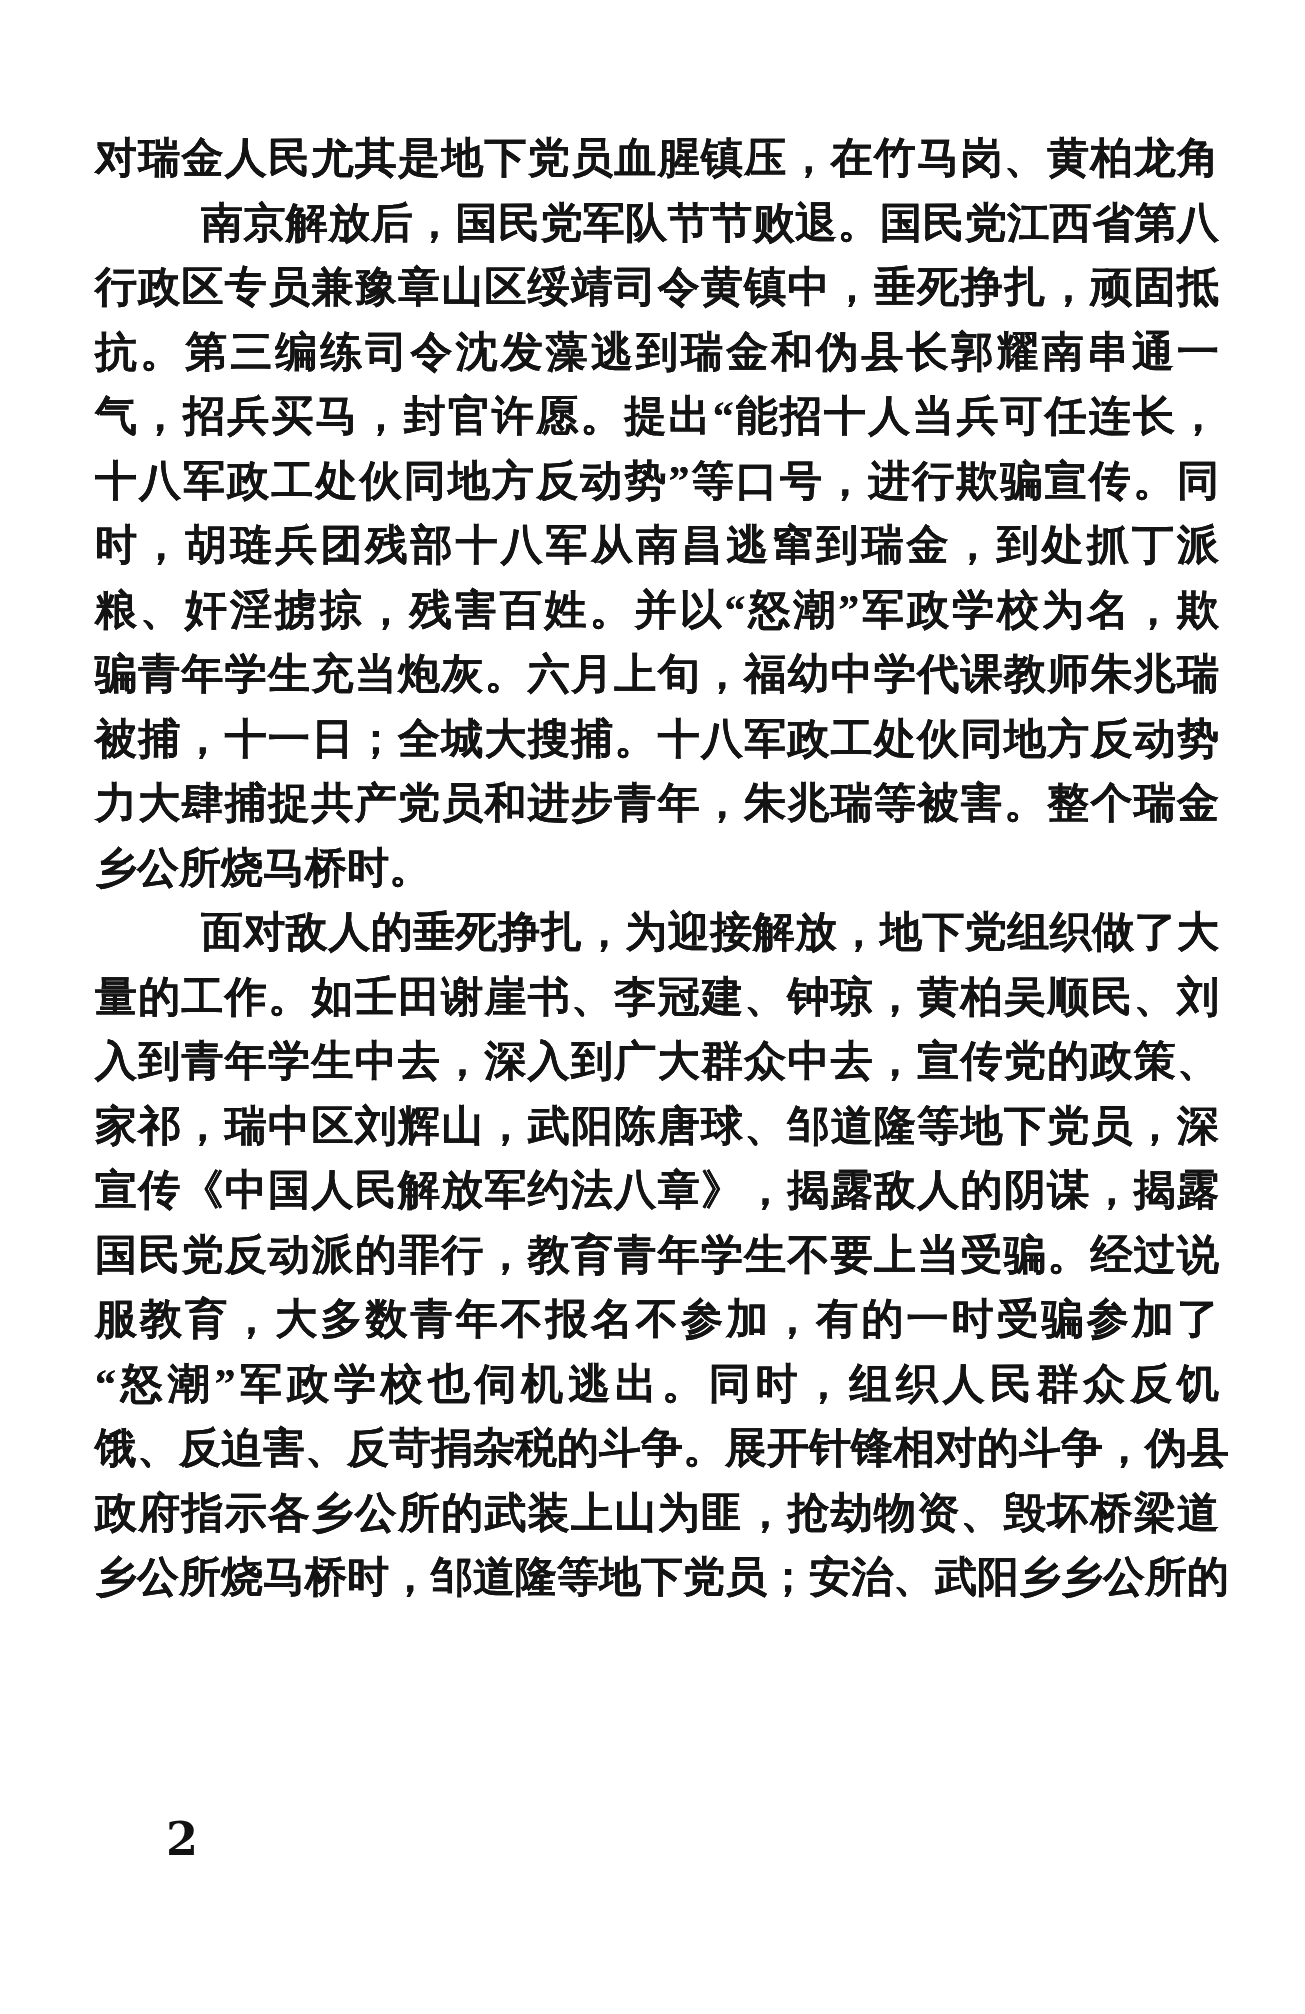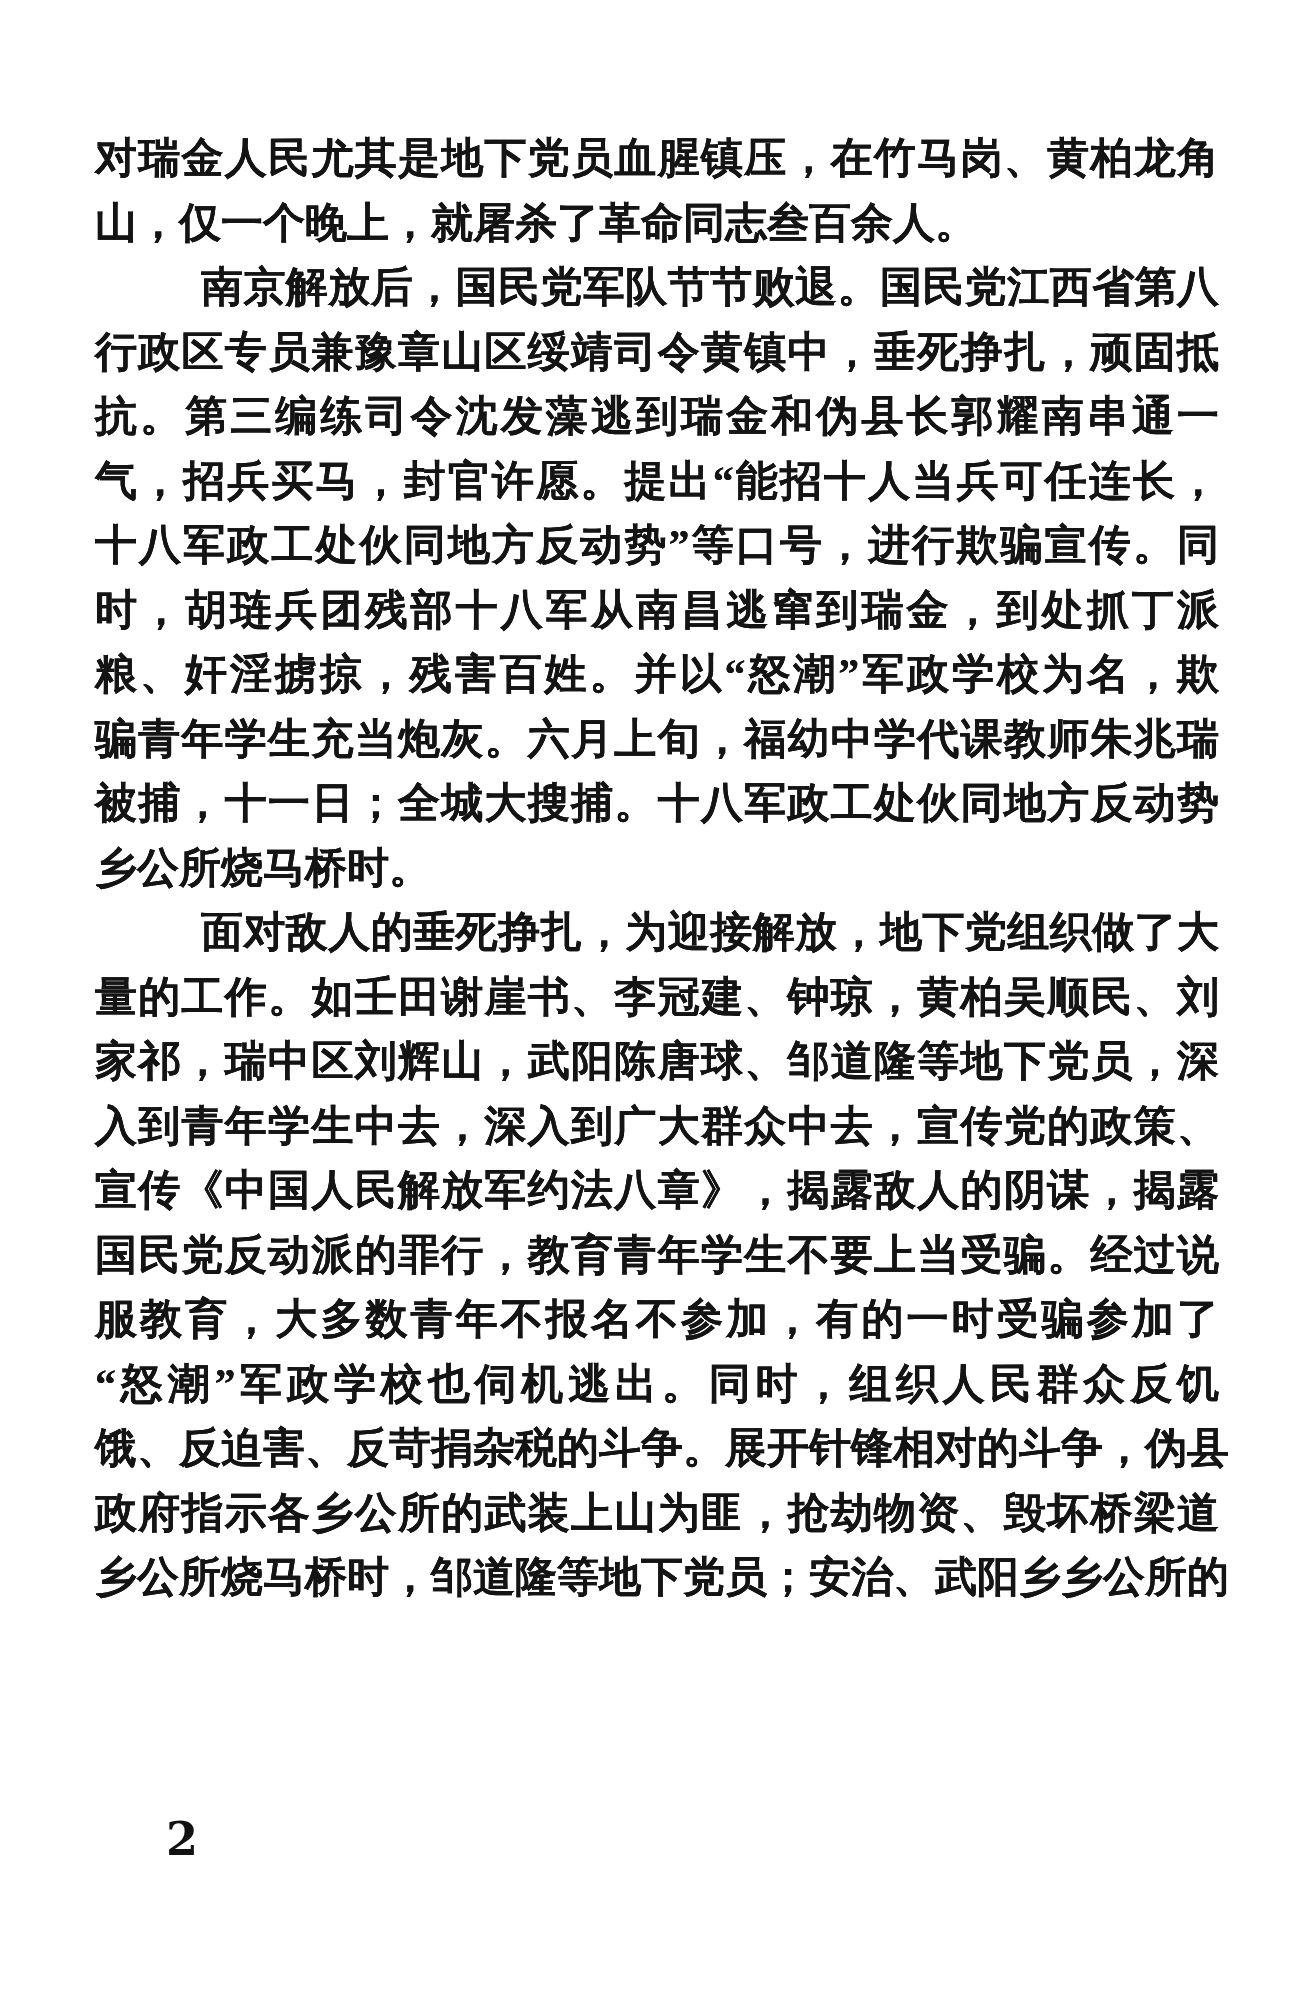--- a/index.html
+++ b/index.html
@@ -56,39 +56,39 @@
     font-family: "DejaVu Serif", "Liberation Serif", serif;
   }
 </style>
 </head>
 <body>
 
 <div class="page">
   <div class="text-block" id="text-block">
       <div class="paragraph">
         <div class="text-line">对瑞金人民尤其是地下党员血腥镇压，在竹马岗、黄柏龙角</div>
-        <div class="text-line last">山，仅一个晚上，就屠杀了革命同志叁百余人。</div>
       </div>
       <div class="paragraph">
         <div class="text-line first-indent">南京解放后，国民党军队节节败退。国民党江西省第八</div>
         <div class="text-line">行政区专员兼豫章山区绥靖司令黄镇中，垂死挣扎，顽固抵</div>
         <div class="text-line">抗。第三编练司令沈发藻逃到瑞金和伪县长郭耀南串通一</div>
         <div class="text-line">气，招兵买马，封官许愿。提出“能招十人当兵可任连长，</div>
         <div class="text-line">十八军政工处伙同地方反动势”等口号，进行欺骗宣传。同</div>
         <div class="text-line">时，胡琏兵团残部十八军从南昌逃窜到瑞金，到处抓丁派</div>
         <div class="text-line">粮、奸淫掳掠，残害百姓。并以“怒潮”军政学校为名，欺</div>
         <div class="text-line">骗青年学生充当炮灰。六月上旬，福幼中学代课教师朱兆瑞</div>
         <div class="text-line">被捕，十一日；全城大搜捕。十八军政工处伙同地方反动势</div>
+        <div class="text-line">力大肆捕捉共产党员和进步青年，朱兆瑞等被害。整个瑞金</div>
         <div class="text-line last">乡公所烧马桥时。</div>
       </div>
       <div class="paragraph">
         <div class="text-line first-indent">面对敌人的垂死挣扎，为迎接解放，地下党组织做了大</div>
         <div class="text-line">量的工作。如壬田谢崖书、李冠建、钟琼，黄柏吴顺民、刘</div>
+        <div class="text-line">入到青年学生中去，深入到广大群众中去，宣传党的政策、</div>
         <div class="text-line">家祁，瑞中区刘辉山，武阳陈唐球、邹道隆等地下党员，深</div>
-        <div class="text-line">入到青年学生中去，深入到广大群众中去，宣传党的政策、</div>
         <div class="text-line">宣传《中国人民解放军约法八章》，揭露敌人的阴谋，揭露</div>
         <div class="text-line">国民党反动派的罪行，教育青年学生不要上当受骗。经过说</div>
         <div class="text-line">服教育，大多数青年不报名不参加，有的一时受骗参加了</div>
         <div class="text-line">“怒潮”军政学校也伺机逃出。同时，组织人民群众反饥</div>
         <div class="text-line">饿、反迫害、反苛捐杂税的斗争。展开针锋相对的斗争，伪县</div>
         <div class="text-line">政府指示各乡公所的武装上山为匪，抢劫物资、毁坏桥梁道</div>
         <div class="text-line">乡公所烧马桥时，邹道隆等地下党员；安治、武阳乡乡公所的</div>
       </div>
     </div>
   <div class="page-number">2</div>

